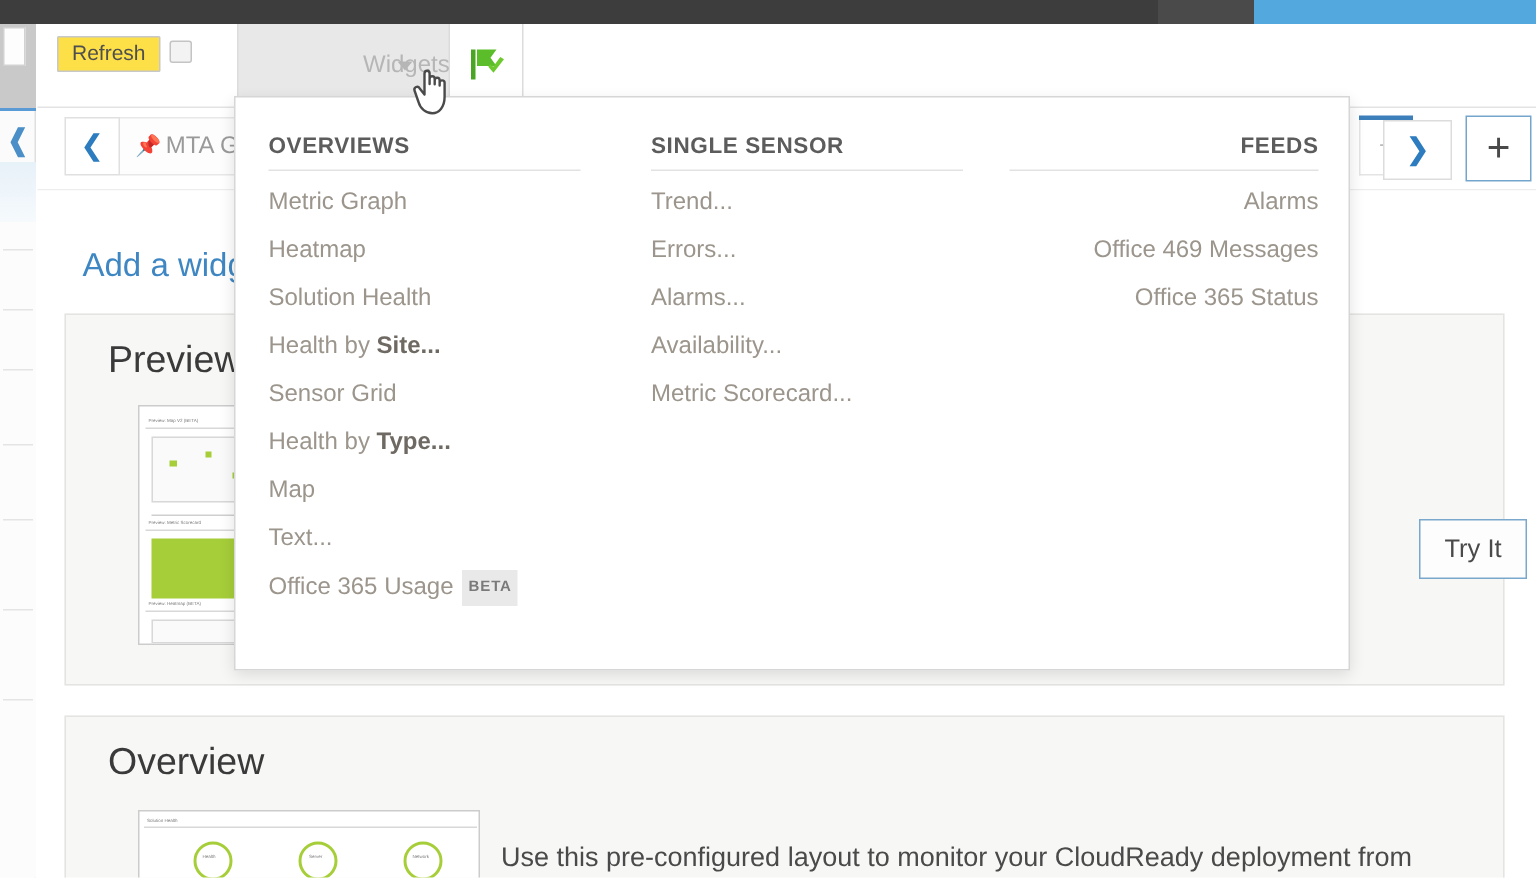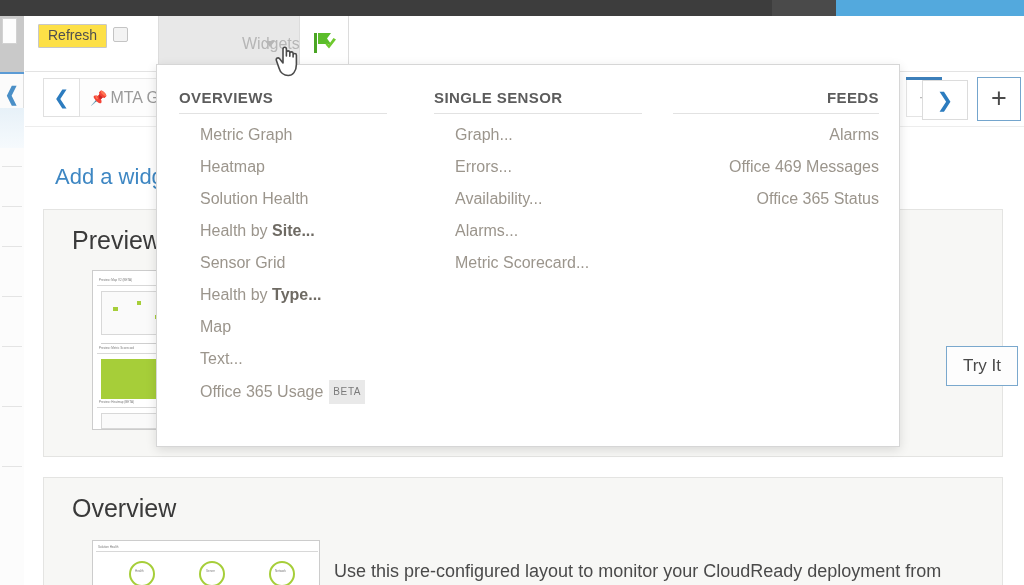--- a/index.html
+++ b/index.html
@@ -400,32 +400,31 @@
     border-bottom: 1px solid #e2e2e2;
     white-space: nowrap;
   }
   .menu-item {
     margin-top: 10px;
     font-size: 16px;
     color: #9b958c;
     line-height: 22px;
     white-space: nowrap;
     cursor: pointer;
-    margin-left: 21px;
   }
   .menu-item:first-of-type { margin-top: 12px; }
   .menu-item b { color: #6e6a63; font-weight: bold; text-align: center; }
   .beta-badge {
     display: inline-block;
     margin-left: 6px;
     padding: 1px 4px;
     background: #e9e9e9;
     color: #7a7a7a;
     font-size: 10px;
-    font-weight: normal;
+    font-weight: bold;
     letter-spacing: 0.6px;
     vertical-align: 2px;
   }
 </style>
 </head>
 <body>
 
 <div id="app">
 
   <div class="os-bar">
@@ -577,24 +576,24 @@
       <div class="menu-item"><span>Health by </span><b>Site...</b></div>
       <div class="menu-item">Sensor Grid</div>
       <div class="menu-item"><span>Health by </span><b>Type...</b></div>
       <div class="menu-item">Map</div>
       <div class="menu-item">Text...</div>
       <div class="menu-item"><span>Office 365 Usage</span><span class="beta-badge">BETA</span></div>
     </div>
 
     <div class="menu-col col-b">
       <div class="menu-head">SINGLE SENSOR</div>
-      <div class="menu-item">Graph...</div>
+      <div class="menu-item">Trend...</div>
       <div class="menu-item">Errors...</div>
+      <div class="menu-item">Alarms...</div>
       <div class="menu-item">Availability...</div>
-      <div class="menu-item">Alarms...</div>
       <div class="menu-item">Metric Scorecard...</div>
     </div>
 
     <div class="menu-col col-c">
       <div class="menu-head">FEEDS</div>
       <div class="menu-item">Alarms</div>
       <div class="menu-item">Office 469 Messages</div>
       <div class="menu-item">Office 365 Status</div>
     </div>
   </div>

